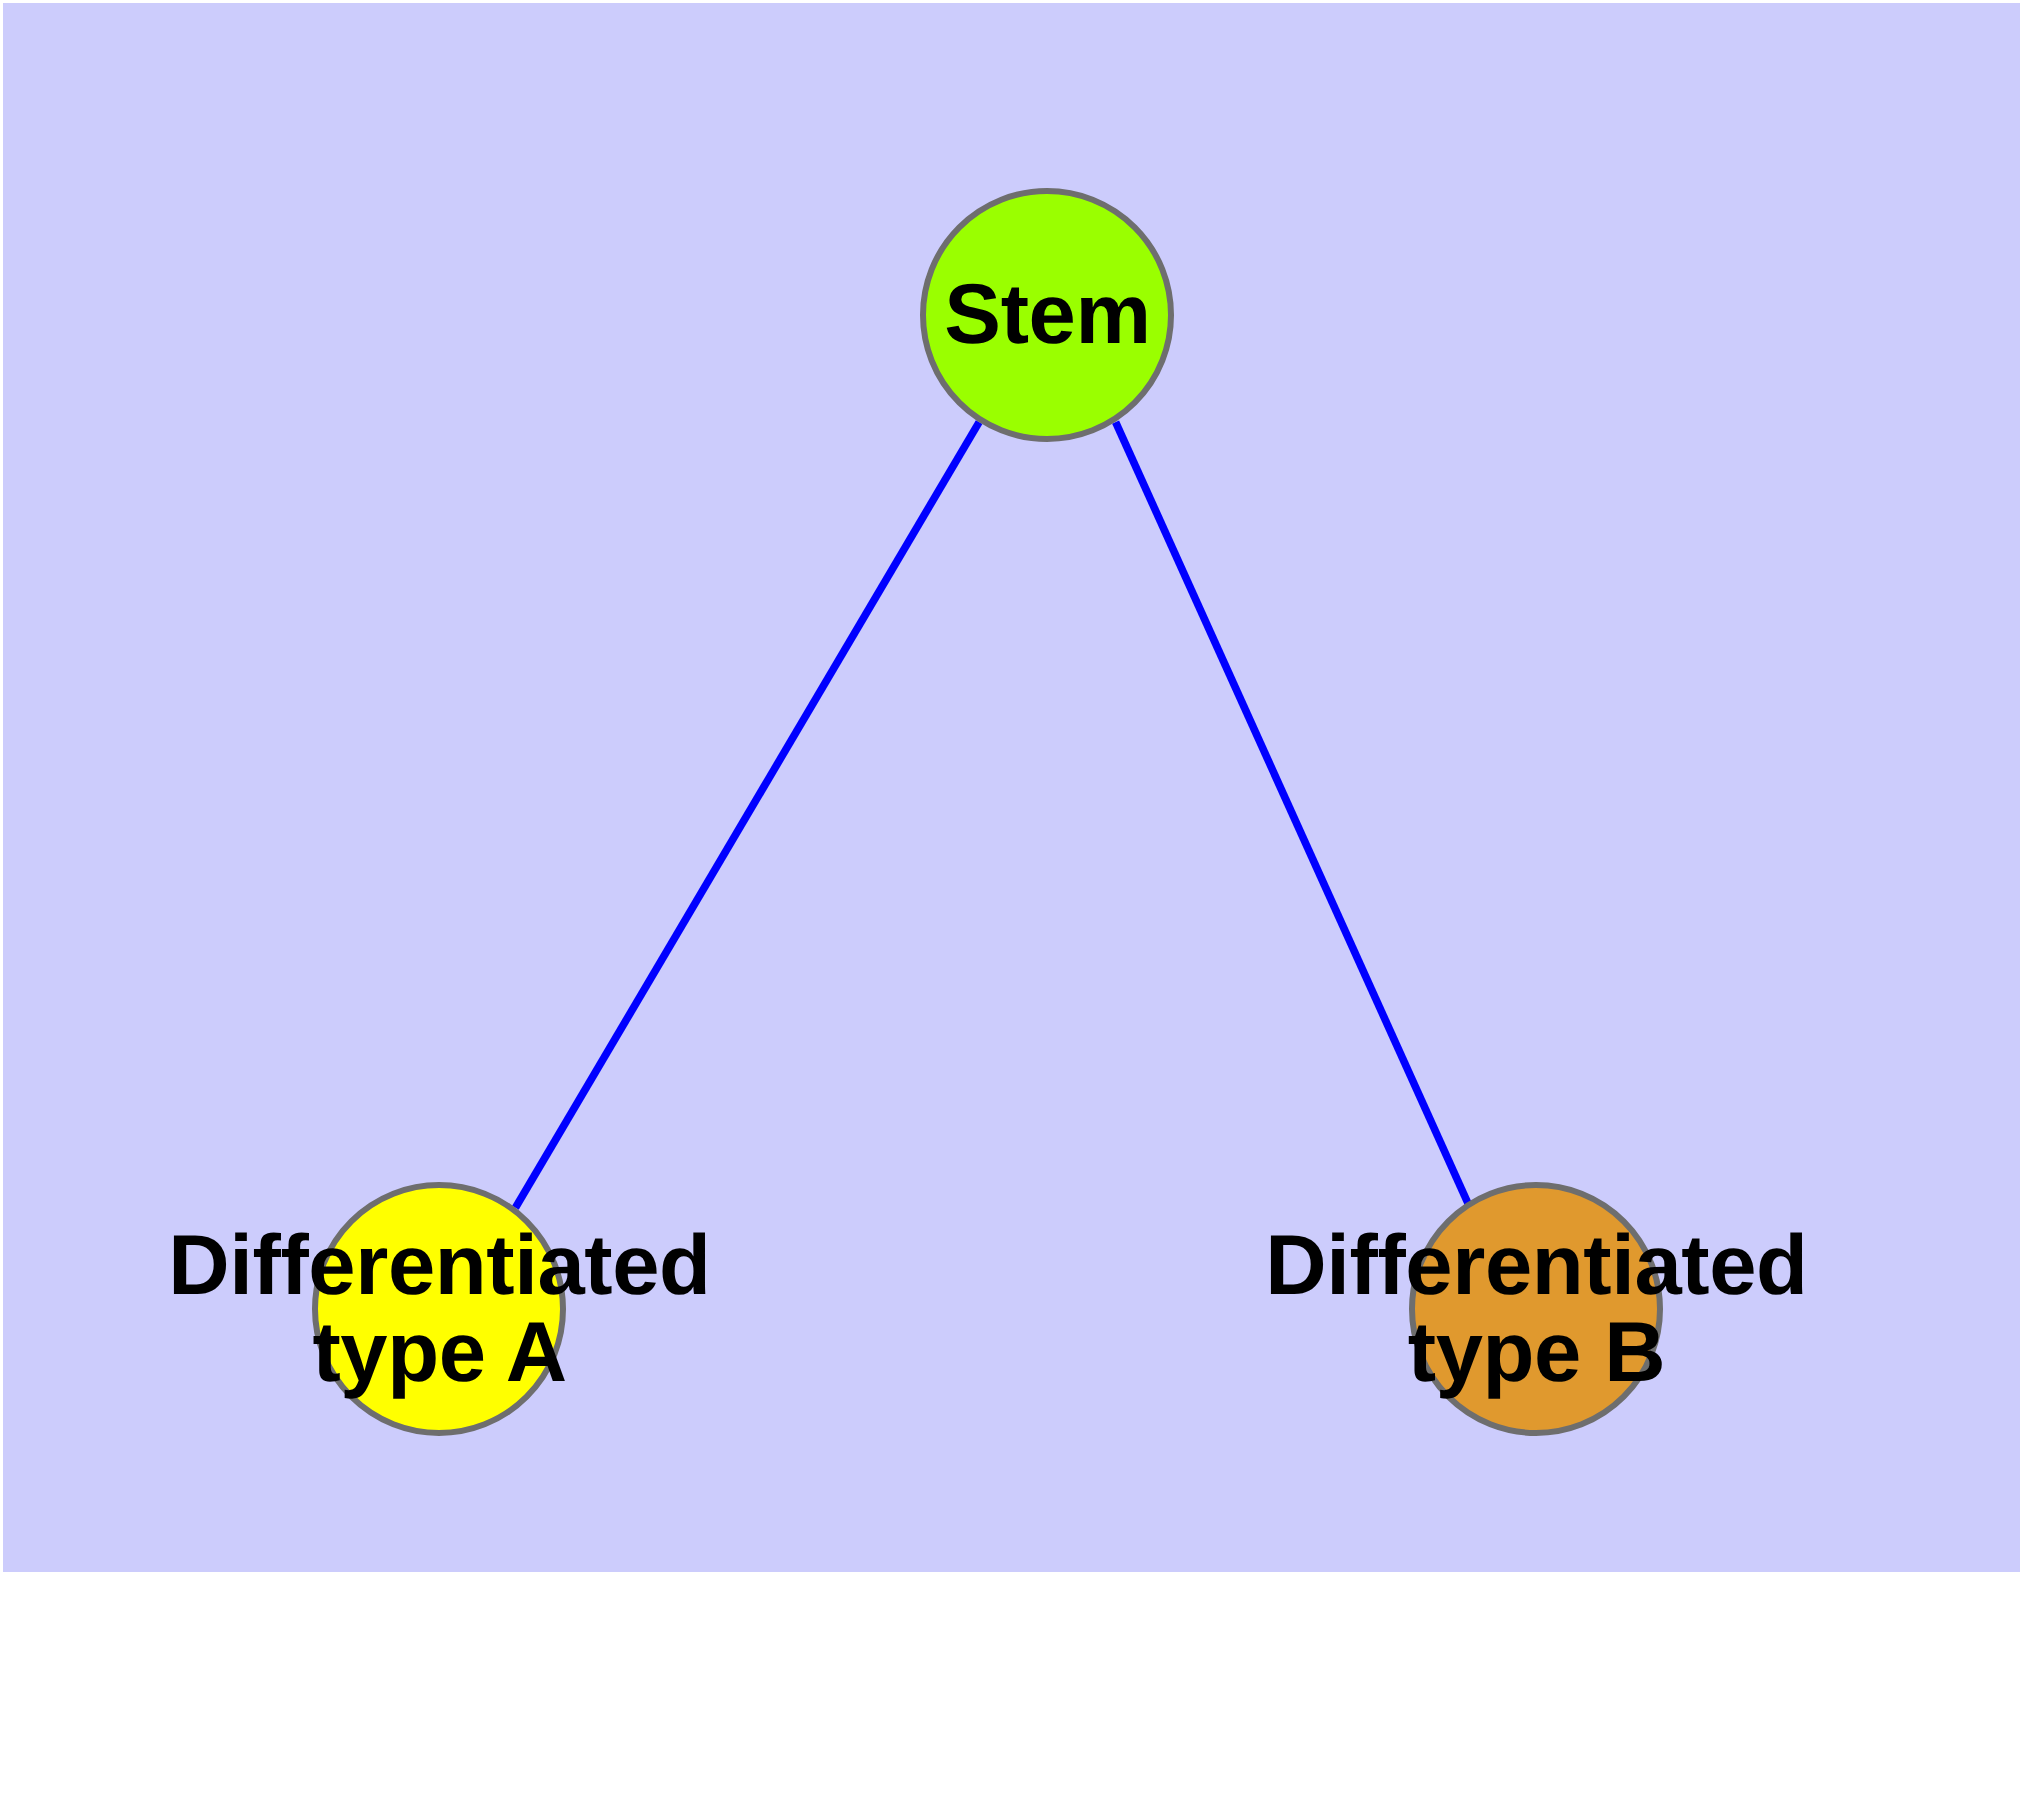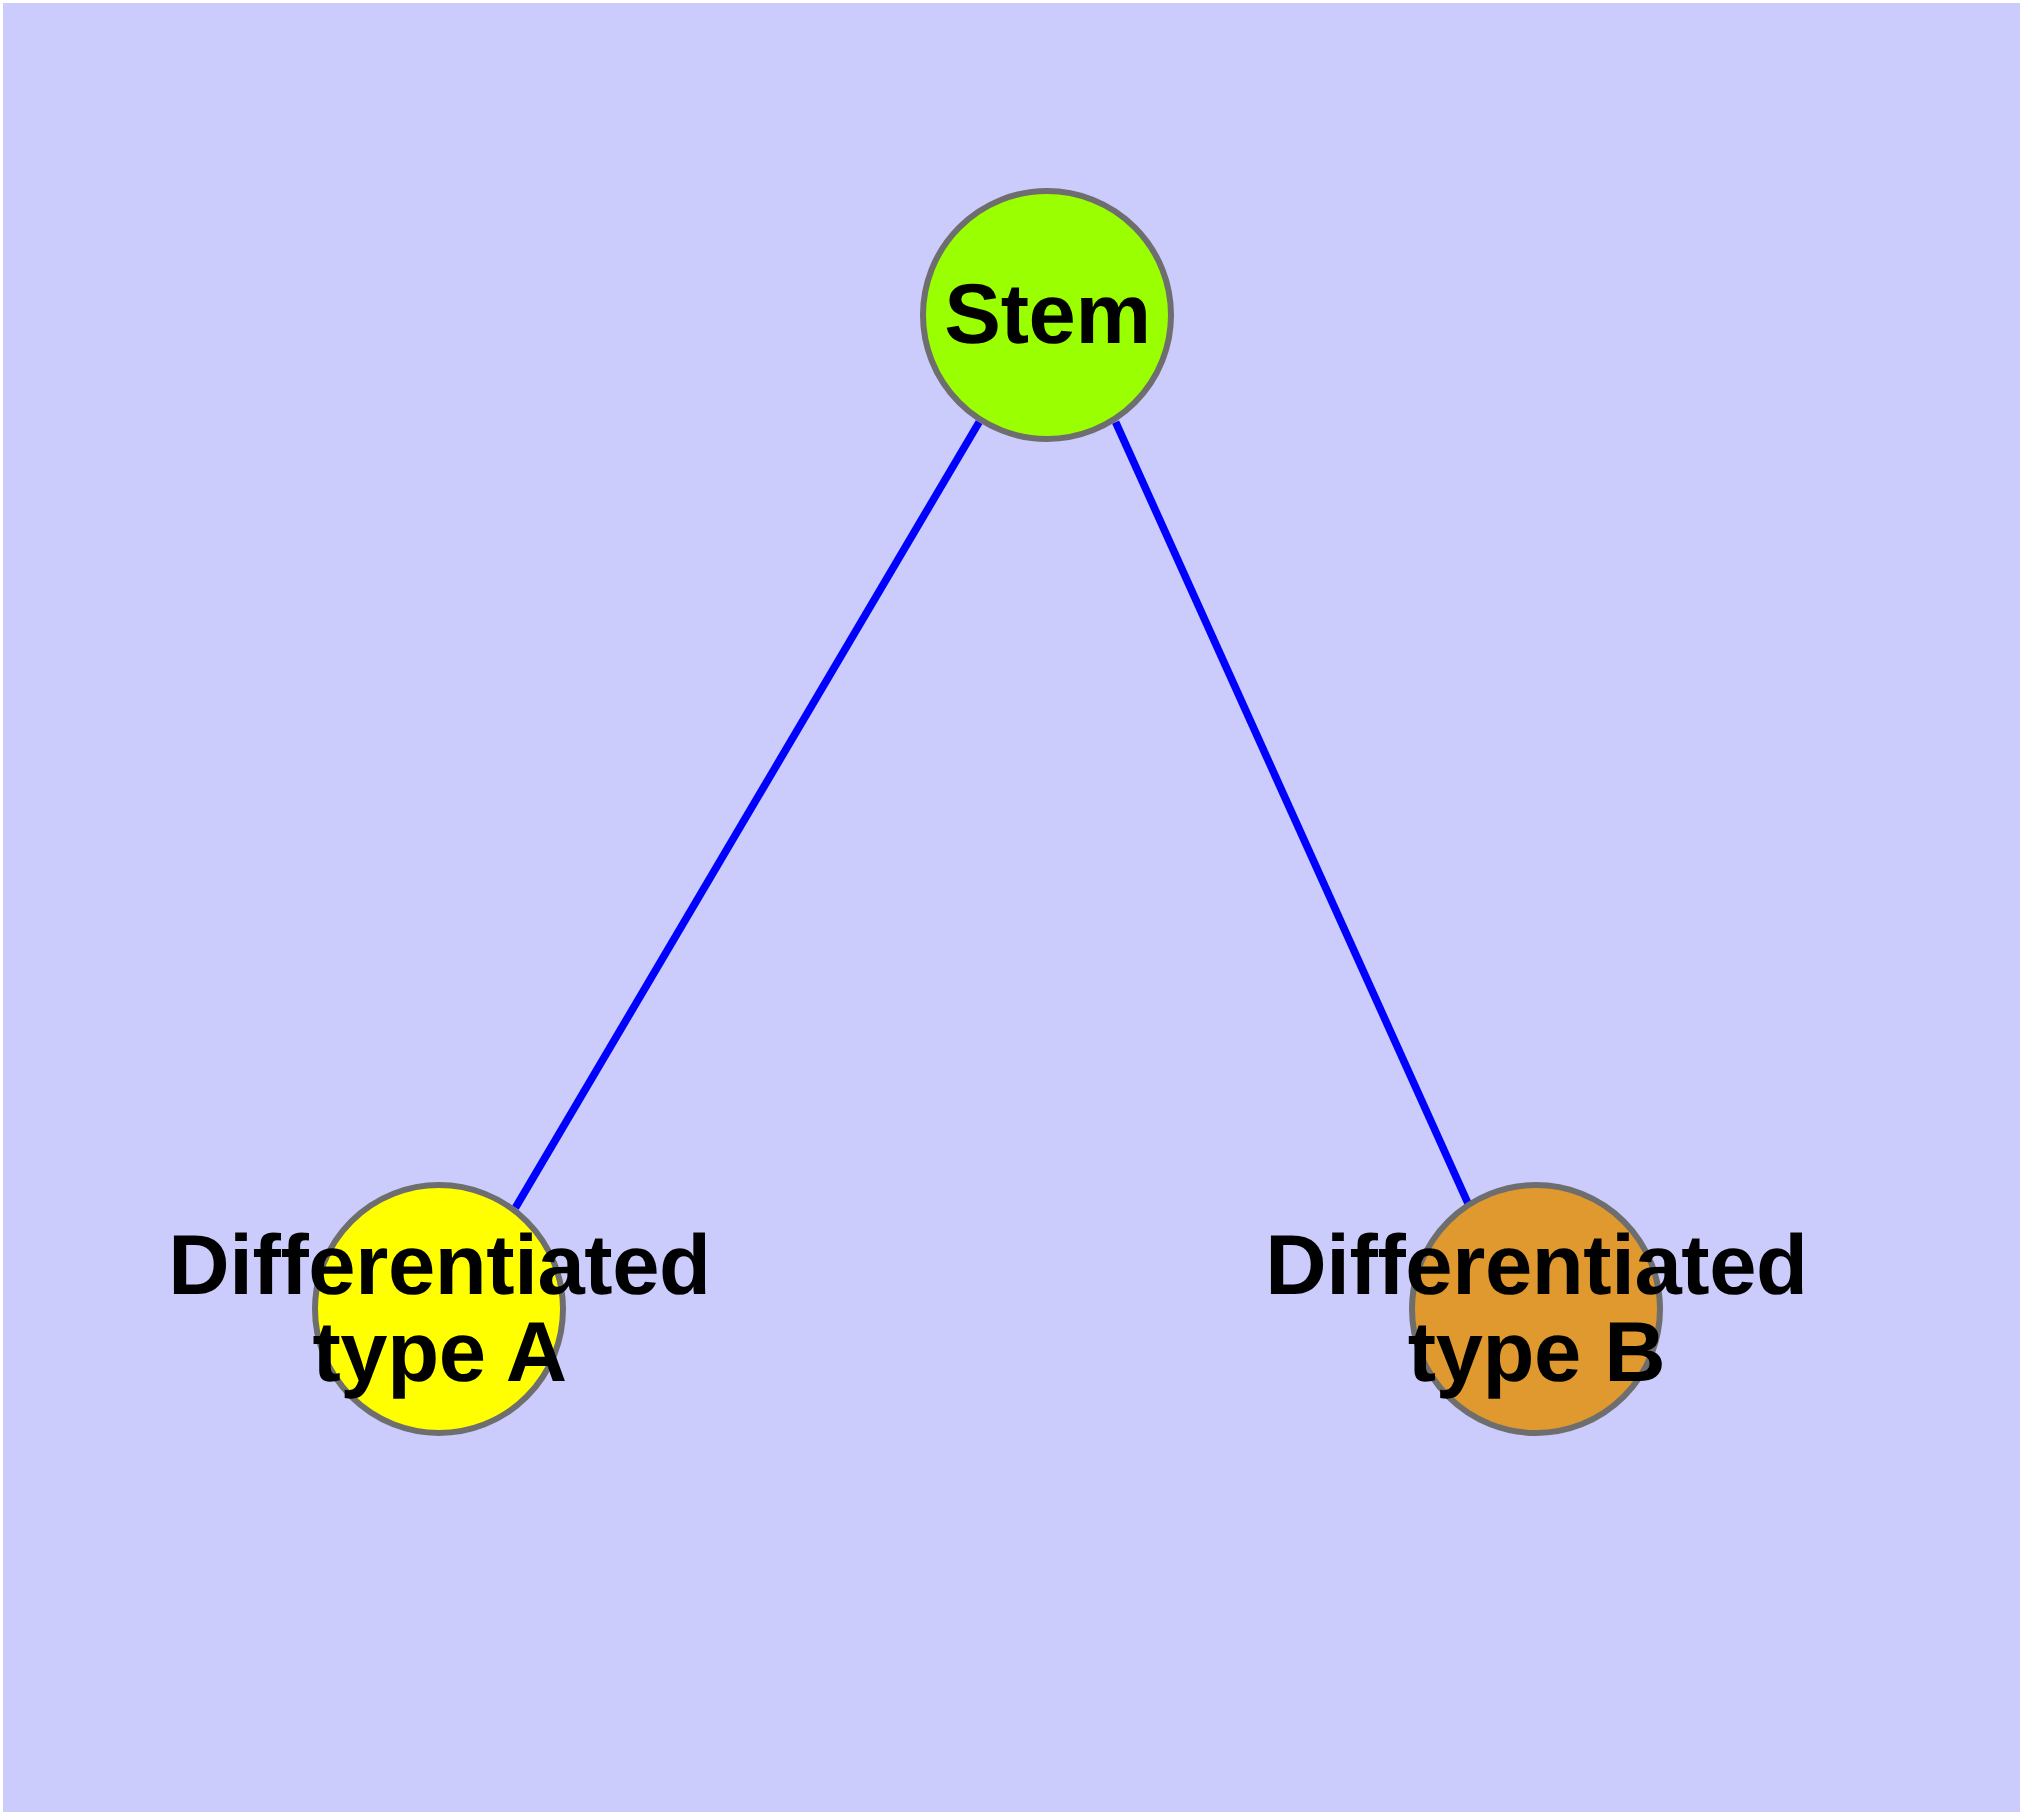--- a/index.html
+++ b/index.html
@@ -4,21 +4,21 @@
 <title>Cell Differentiation Graph</title>
 <style>
   html, body {
     margin: 0;
     padding: 0;
     background: #ffffff;
   }
   #canvas {
     position: relative;
     width: 2021px;
-    height: 1812px;
+    height: 1572px;
     background: #ffffff;
     overflow: hidden;
     font-family: "Liberation Sans", "DejaVu Sans", sans-serif;
   }
   #plot-background {
     position: absolute;
     left: 3.4px;
     top: 3.4px;
     width: 2017px;
     height: 1809px;

